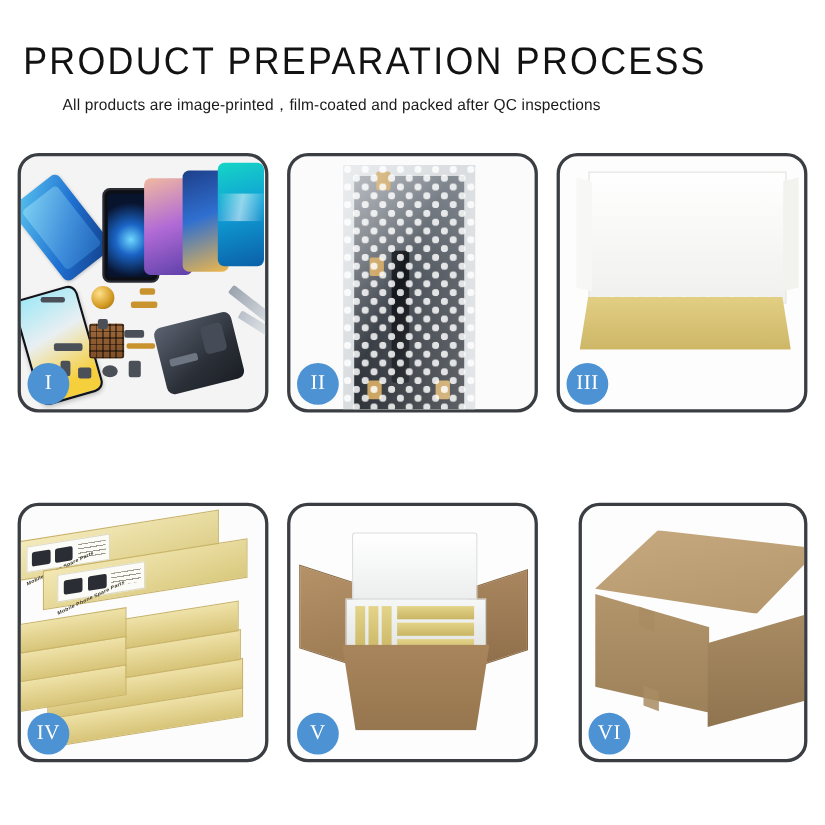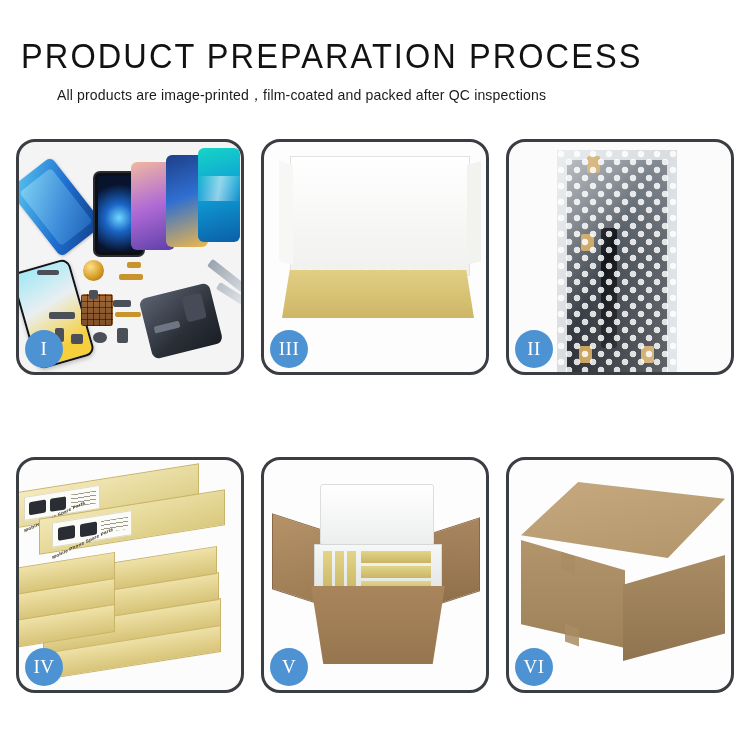--- a/index.html
+++ b/index.html
@@ -179,21 +179,21 @@
   .carton{position:absolute;left:38px;top:126px;width:152px;height:78px;
     background:linear-gradient(180deg,#a9855c,#96764f);
     clip-path:polygon(6% 0,94% 0,86% 100%,14% 100%);}
   .foamL{position:absolute;left:56px;top:24px;width:112px;height:60px;
     background:linear-gradient(180deg,#ffffff,#eceeed);border:1px solid #dcdedd;border-radius:3px;}
   .foamBody{position:absolute;left:50px;top:84px;width:126px;height:56px;
     background:linear-gradient(180deg,#f6f7f7,#dfe2e1);border:1px solid #d6d9d8;}
   .yel{position:absolute;background:linear-gradient(180deg,#e3d489,#c9b563);}
 
   
-  .c6{background:#fdfdfd;}
+  .c6{background:#fdfdfd;margin-left:20px;}
   .ctop{position:absolute;left:12px;top:22px;width:204px;height:76px;
     background:linear-gradient(170deg,#c6a97f,#b2956b);
     clip-path:polygon(28% 0,100% 22%,72% 100%,0 70%);}
   .cfront{position:absolute;left:12px;top:80px;width:104px;height:108px;
     background:linear-gradient(180deg,#b2956b,#9d8159);
     clip-path:polygon(0 0,100% 28%,100% 100%,0 78%);}
   .cside{position:absolute;left:114px;top:95px;width:102px;height:106px;
     background:linear-gradient(180deg,#a98c63,#8f7450);
     clip-path:polygon(0 28%,100% 0,100% 74%,0 100%);}
   .tape{position:absolute;background:#a98c63;opacity:.85;}
@@ -231,42 +231,42 @@
         <div class="pt" style="left:70px;top:148px;width:9px;height:9px;"></div>
         <div class="flex" style="left:100px;top:132px;width:24px;height:6px;"></div>
         <div class="flex" style="left:108px;top:120px;width:14px;height:6px;"></div>
         <div class="flex" style="left:96px;top:170px;width:26px;height:5px;"></div>
         <div class="tool"></div>
         <div class="tool2"></div>
       </div>
       <div class="badge">I</div>
     </div>
 
-    <div class="card c3">
-      <div class="photo">
-        <div class="lid"></div>
-        <div class="boxinner"></div>
-        <div class="boxbase"></div>
-      </div>
-      <div class="badge">III</div>
-    </div>
-
     <div class="card c2">
       <div class="photo">
         <div class="bwrap">
           <div class="inner"></div>
           <div class="tab" style="left:30px;top:6px;"></div>
           <div class="tab" style="left:24px;top:84px;"></div>
           <div class="tab" style="left:22px;top:196px;"></div>
           <div class="tab" style="left:84px;top:196px;"></div>
           <div class="bubbles"></div>
           <div class="bsheen"></div>
         </div>
       </div>
       <div class="badge">II</div>
+    </div>
+
+    <div class="card c3">
+      <div class="photo">
+        <div class="lid"></div>
+        <div class="boxinner"></div>
+        <div class="boxbase"></div>
+      </div>
+      <div class="badge">III</div>
     </div>
 
     <div class="card c4">
       <div class="photo">
         <div class="stk" style="top:178px;left:24px;"></div>
         <div class="stk" style="top:152px;left:24px;"></div>
         <div class="stk" style="top:126px;left:22px;"></div>
         <div class="stk" style="top:100px;left:20px;"></div>
         <div class="stk" style="top:100px;left:-6px;width:100px;"></div>
         <div class="stk" style="top:126px;left:-6px;width:100px;"></div>

